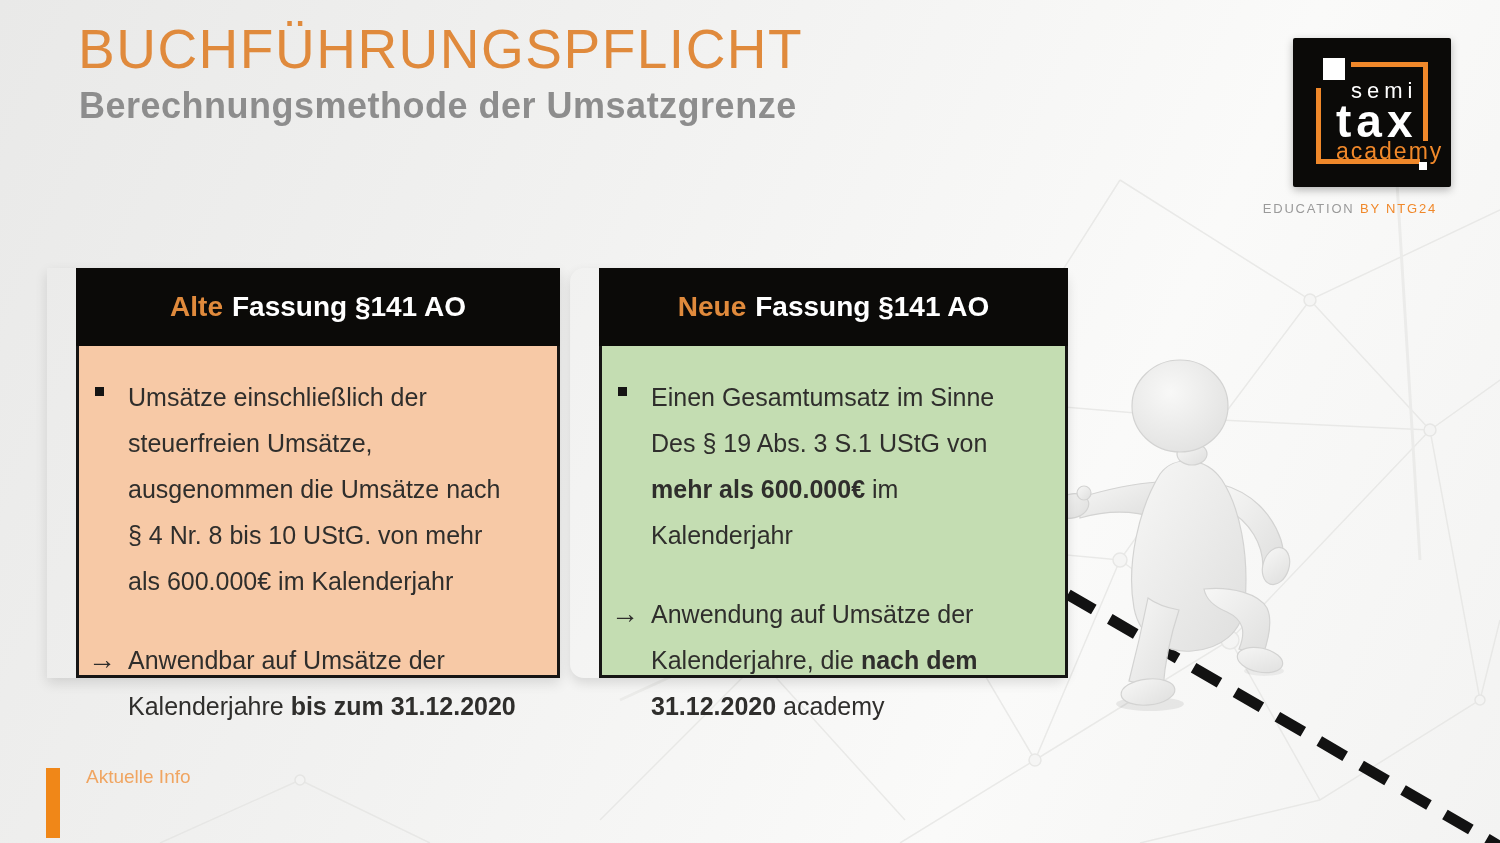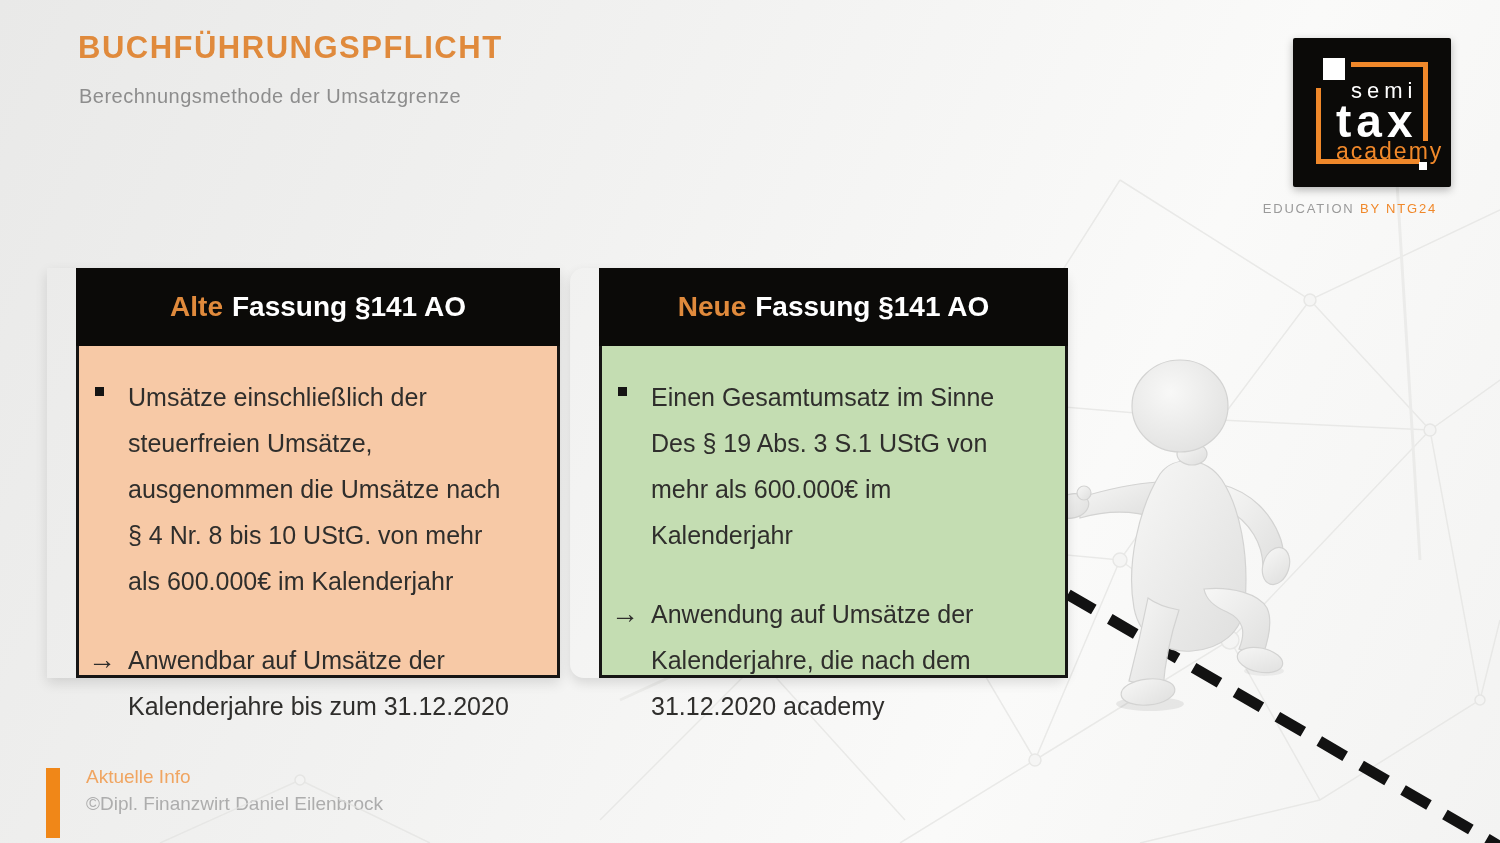--- a/index.html
+++ b/index.html
@@ -4,23 +4,23 @@
 <style>
   html,body{margin:0;padding:0;background:#ddd;}
   .slide{
     position:relative;width:1500px;height:843px;overflow:hidden;
     font-family:"Liberation Sans",sans-serif;
     background:linear-gradient(115deg,#e9e9e8 0%,#f1f1f0 35%,#fafaf9 70%,#f3f3f2 100%);
   }
   svg.layer{position:absolute;left:0;top:0;pointer-events:none;}
 
   
-  .page-title{position:absolute;left:78px;top:30px;font-size:31px;font-weight:700;
+  .page-title{position:absolute;left:78px;top:17px;font-size:55px;font-weight:400;
     letter-spacing:1.5px;color:var(--accent-orange,#E08A3C);}
-  .page-subtitle{position:absolute;left:79px;top:85px;font-size:20px;font-weight:400;
+  .page-subtitle{position:absolute;left:79px;top:85px;font-size:36px;font-weight:700;
     letter-spacing:.5px;color:var(--subtitle-gray,#8d8d8d);}
 
   
   .logo{position:absolute;left:1293px;top:38px;width:158px;height:149px;background:var(--header-bg,#0b0a08);
     border-radius:2px;box-shadow:0 3px 9px rgba(0,0,0,.28);}
   .logo *{position:absolute;}
   .logo-frame{left:23px;top:24px;width:112px;height:102px;border:5px solid var(--logo-orange,#F0882A);box-sizing:border-box;}
   .logo-erase-tl{left:15px;top:10px;width:43px;height:40px;background:var(--header-bg,#0b0a08);}
   .logo-erase-br{left:127px;top:103px;width:16px;height:34px;background:var(--header-bg,#0b0a08);}
   .logo-square{left:30px;top:20px;width:22px;height:22px;background:#fff;}
@@ -41,21 +41,21 @@
   .box-header .hl{color:var(--accent-orange,#E08A3C);margin-right:9px;}
   .box-body{height:332px;border:3px solid #161514;border-top:none;box-sizing:border-box;
     padding:28px 12px 0 16px;}
   .box-old .box-body{background:var(--old-body-bg,#F7C9A6);}
   .box-new .box-body{background:var(--new-body-bg,#C4DDB2);}
   .item{display:flex;margin-bottom:33px;color:var(--body-text,#2f2e2c);font-size:25px;line-height:46px;}
   .item .marker{width:33px;flex:0 0 33px;}
   .marker.square::before{content:"";display:block;width:9px;height:9px;background:#151413;margin-top:13px;}
   .marker.arrow{font-size:28px;font-weight:400;margin-left:-7px;flex-basis:40px;width:40px;}
   .item .txt{white-space:pre-line;}
-  .item b{font-weight:400;}
+  .item b{font-weight:700;}
 
   
   .footer-bar{position:absolute;left:46px;top:768px;width:14px;height:70px;background:var(--footer-bar,#F08718);}
   .footer-label{position:absolute;left:86px;top:766px;font-size:19px;color:var(--footer-label,#F0A561);}
   .footer-copy{position:absolute;left:86px;top:793px;font-size:19px;color:var(--footer-copyright,#ADADAD);}
 </style>
 </head>
 <body>
 
 <div class="slide">
@@ -178,15 +178,14 @@
           <span class="marker arrow">→</span>
           <span class="txt"><span>Anwendung auf Umsätze der
 Kalenderjahre, die </span><b>nach dem
 31.12.2020</b><span> academy</span></span>
         </div>
       </div>
   </div>
 
   <div class="footer-bar"></div>
   <div class="footer-label">Aktuelle Info</div>
-  <div class="footer-copy">©Dipl. Finanzwirt Daniel Eilenbrock</div>
 
 </div>
 
 </body></html>

